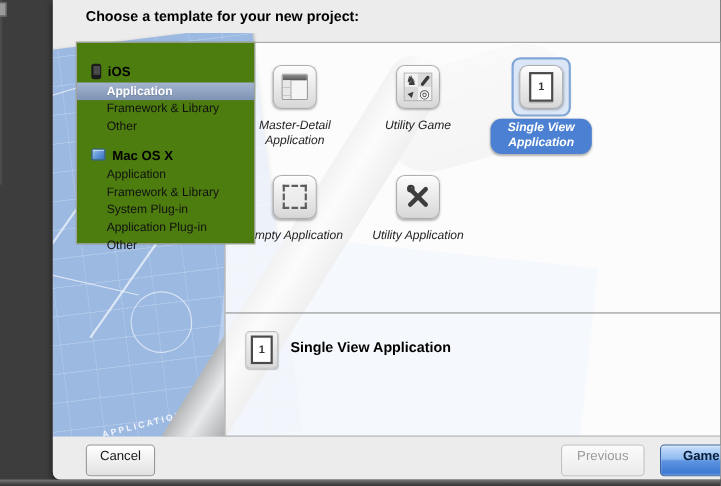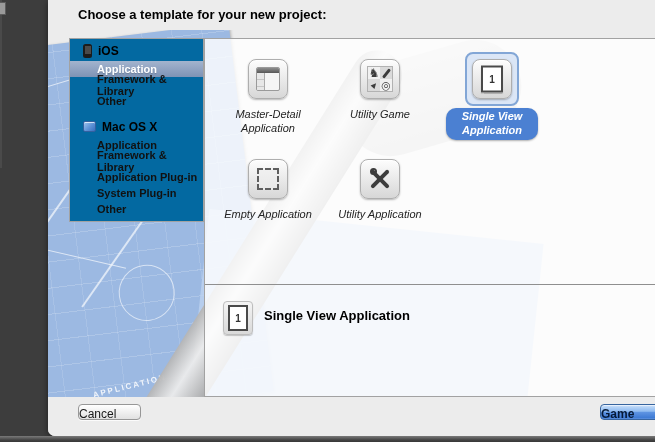--- a/index.html
+++ b/index.html
@@ -31,25 +31,25 @@
        border-radius:50%;background:transparent;}
   .bp-word{position:absolute;left:58px;top:344px;transform:rotate(-7deg);color:rgba(255,255,255,.85);
        font-size:8px;letter-spacing:2px;font-weight:bold;}
   .hammer-head{position:absolute;left:295px;top:22px;width:180px;height:92px;border-radius:46px;
        background:linear-gradient(180deg,#dadada,#bfbfbf);transform:rotate(-16deg);opacity:.85;}
   .hammer-handle{position:absolute;left:198px;top:-10px;width:50px;height:450px;border-radius:25px;
        background:linear-gradient(90deg,#b5b5b5,#ececec 42%,#cdcdcd 68%,#a8a8a8);
        transform:rotate(32deg);opacity:.95;}
 
   
-  .sidebar{position:absolute;left:21px;top:8px;width:135px;height:184px;background:#0369a1;
-       border:1px solid #a2a2a2;padding-top:1px;z-index:5;}
+  .sidebar{position:absolute;left:21px;top:8px;width:163px;height:184px;background:#4d7c0f;
+       border:1px solid #a2a2a2;padding-top:15px;z-index:5;}
   .sb-header{display:flex;align-items:center;height:21px;padding-left:13px;gap:6px;
        font-size:12px;font-weight:bold;color:#000;}
-  .sb-item{display:flex;align-items:center;height:16px;padding-left:27px;font-size:11px;color:#111;font-weight:bold;}
+  .sb-item{display:flex;align-items:center;height:16px;padding-left:27px;font-size:11px;color:#111;}
   .sb-item.selected{background:linear-gradient(#a3b4ce,#7e93b5);color:#fff;font-weight:bold;
        text-shadow:0 1px 1px rgba(0,0,0,.18);}
   .sb-gap{height:7px;}
   .iphone-ic{width:9px;height:14px;background:#1c1c1c;border-radius:2.5px;position:relative;flex:0 0 auto;}
   .iphone-ic::after{content:"";position:absolute;left:1.5px;top:2.5px;width:6px;height:8px;background:#4a4a4a;}
   .mac-ic{width:13px;height:11px;border-radius:2px;flex:0 0 auto;border:1px solid #33609f;
        background:linear-gradient(135deg,#9ec4ee 0%,#5d92d6 55%,#3a6fbe 100%);
        box-shadow:inset 0 1px 0 rgba(255,255,255,.7);}
 
   
@@ -112,22 +112,22 @@
        background:linear-gradient(#f4f4f4,#d9d9d9);border:1px solid #bdbdbd;
        box-shadow:0 1px 1px rgba(0,0,0,.2);}
   .d-box{position:absolute;left:50%;top:50%;transform:translate(-50%,-50%);width:20px;height:26px;
        background:#fff;border:2px solid #4a4a4a;display:flex;align-items:center;justify-content:center;
        font-size:10px;font-weight:bold;color:#333;}
   .d-title{position:absolute;left:59px;top:23px;font-size:13px;font-weight:bold;color:#000;}
   .d-text{position:absolute;left:8px;top:64px;width:466px;font-size:11.5px;line-height:1.5;color:#1f1f1f;}
 
   
   .footer{position:absolute;left:0;right:0;bottom:0;height:39px;background:#ececec;}
-  .btn{position:absolute;top:7px;height:16px;border-radius:4px;font-size:12px;line-height:19px;
-       text-align:left;cursor:pointer;}
+  .btn{position:absolute;top:7px;height:29px;border-radius:4px;font-size:12px;line-height:19px;
+       text-align:center;cursor:pointer;}
   .btn-cancel{left:30px;width:63px;background:linear-gradient(#ffffff,#e1e1e1);
        border:1px solid #979797;color:#1a1a1a;box-shadow:0 1px 0 rgba(255,255,255,.8);}
   .btn-prev{left:462px;width:76px;background:linear-gradient(#fbfbfb,#ebebeb);
        border:1px solid #c3c3c3;color:#9b9b9b;}
   .btn-next{left:552px;width:75px;font-weight:bold;color:#061a38;
        background:linear-gradient(180deg,#c9dffa 0%,#8fbbf0 45%,#5e94e2 52%,#3e7ad4 92%,#6496e0 100%);
        border:1px solid #38659f;box-shadow:inset 0 1px 1px rgba(255,255,255,.65);}
   .bottom-dark{position:absolute;left:0;right:0;bottom:0;height:6px;
        background:linear-gradient(#7a7a7a,#414141 70%,#373737);}
 </style>
@@ -247,33 +247,34 @@
           <span class="mac-ic"></span>
           <span>Mac OS X</span>
         </div>
         <div class="sb-item">
           <span>Application</span>
         </div>
         <div class="sb-item">
           <span>Framework &amp; Library</span>
         </div>
         <div class="sb-item">
+          <span>System Plug-in</span>
+        </div>
+        <div class="sb-item">
           <span>Application Plug-in</span>
-        </div>
-        <div class="sb-item">
-          <span>System Plug-in</span>
         </div>
         <div class="sb-item">
           <span>Other</span>
         </div>
       </div>
     </div>
 
     <div class="footer">
       <div class="btn btn-cancel">Cancel</div>
+      <div class="btn btn-prev">Previous</div>
       <div class="btn btn-next">Game</div>
     </div>
   </div>
 
   <div class="left-edge"></div>
   <div class="corner-notch"></div>
   <div class="bottom-dark"></div>
 </div>
 
 </body></html>

